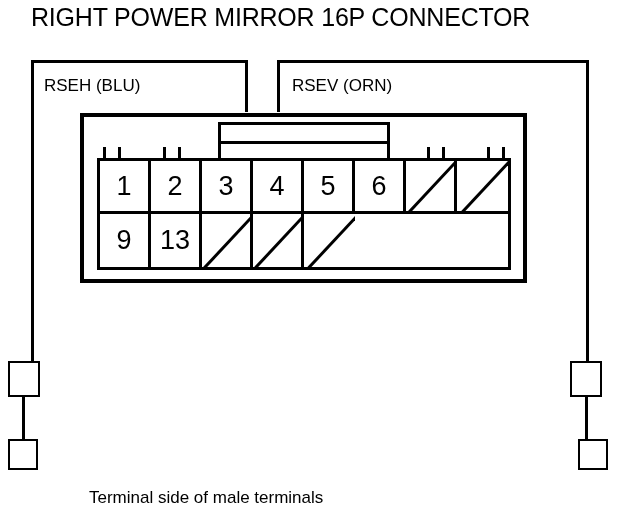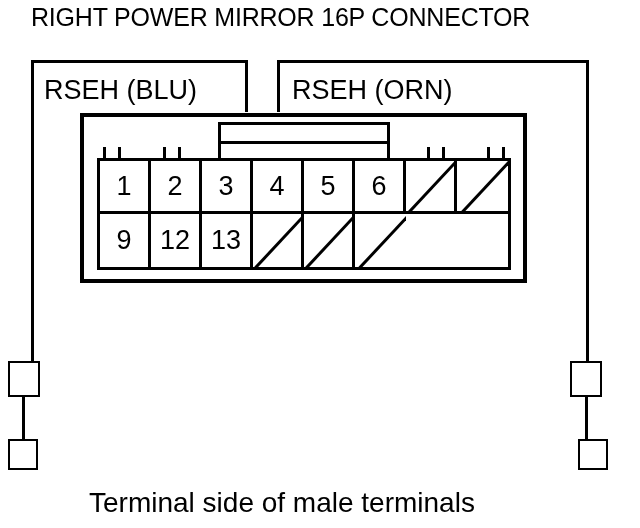--- a/index.html
+++ b/index.html
@@ -26,24 +26,24 @@
   }
   #title {
     left: 31px;
     top: 5px;
     font-size: 25px;
     letter-spacing: -0.2px;
   }
   #caption {
     left: 89px;
     top: 489px;
-    font-size: 28px;
+    font-size: 17px;
   }
   .lbl-text {
-    font-size: 27px;
+    font-size: 17px;
   }
   #lbl-left-text  { left: 44px;  top: 77px; }
   #lbl-right-text { left: 292px; top: 77px; }
 
   
   .leader-box {
     position: absolute;
     border: 3px solid #000;
     border-bottom: none;
     box-sizing: border-box;
@@ -178,21 +178,21 @@
 <body>
 
 <div id="stage">
 
   <div class="txt" id="title">RIGHT POWER MIRROR 16P CONNECTOR</div>
 
   <div class="leader-box" id="leader-left"></div>
   <div class="txt lbl-text" id="lbl-left-text">RSEH (BLU)</div>
 
   <div class="leader-box" id="leader-right"></div>
-  <div class="txt lbl-text" id="lbl-right-text">RSEH (ORN)</div>
+  <div class="txt lbl-text" id="lbl-right-text">RSEV (ORN)</div>
 
   <div class="drop" id="drop-left"></div>
   <div class="drop" id="drop-right"></div>
 
   <div class="term-big" id="term-big-left"></div>
   <div class="term-link" id="term-link-left"></div>
   <div class="term-small" id="term-small-left"></div>
 
   <div class="term-big" id="term-big-right"></div>
   <div class="term-link" id="term-link-right"></div>
@@ -225,23 +225,20 @@
       </div>
       <div class="cell">
         <span>6</span>
       </div>
       <div class="cell blank"></div>
       <div class="cell blank lastcol"></div>
       <div class="cell lastrow">
         <span>9</span>
       </div>
       <div class="cell lastrow">
-        <span>12</span>
-      </div>
-      <div class="cell lastrow">
         <span>13</span>
       </div>
       <div class="cell blank lastrow"></div>
       <div class="cell blank lastrow"></div>
       <div class="cell blank lastcol lastrow"></div>
     </div>
 
 <div class="txt" id="caption">Terminal side of male terminals</div>
   </div>
 

